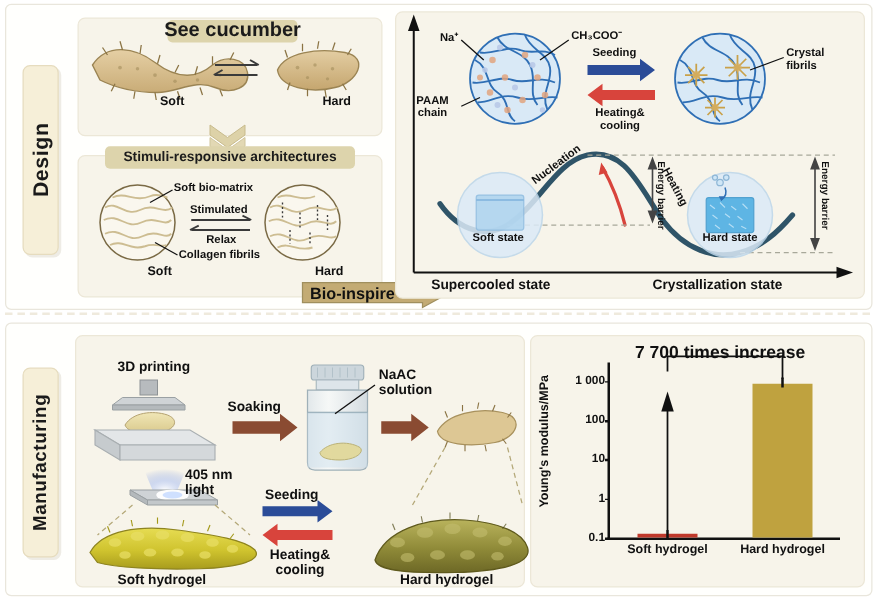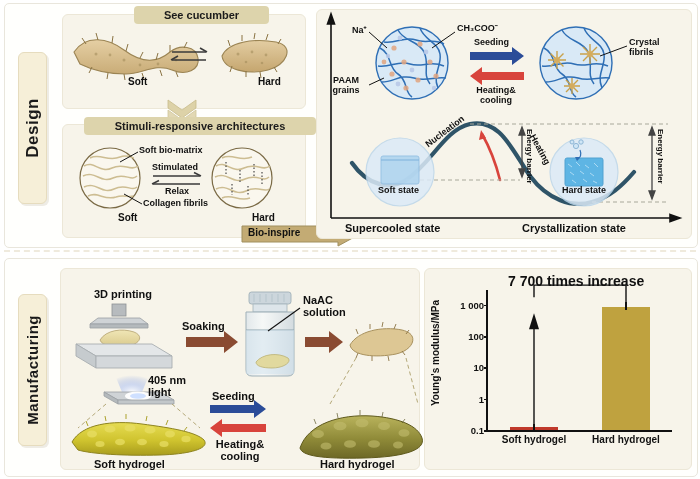--- a/index.html
+++ b/index.html
@@ -22,33 +22,33 @@
 
   .panel{position:absolute;background:#f7f4ea;border:1px solid #ece7d7;border-radius:6px;}
   #panel-cucumber{left:62px;top:14px;width:242px;height:93px;}
   #panel-architectures{left:62px;top:124px;width:242px;height:112px;}
   #panel-mechanism{left:316px;top:9px;width:374px;height:228px;}
   #panel-process{left:60px;top:268px;width:358px;height:200px;}
   #panel-chart{left:424px;top:268px;width:266px;height:200px;}
 
   .panel-title{position:absolute;background:#ddd4ac;border-radius:4px;color:#1b1b1b;
      font-weight:bold;display:flex;align-items:center;justify-content:center;white-space:nowrap;}
-  #title-cucumber{left:134px;top:6px;width:135px;height:18px;font-size:11px;}
-  #title-arch{left:84px;top:117px;width:232px;height:18px;font-size:11px;}
+  #title-cucumber{left:134px;top:16px;width:104px;height:18px;font-size:16px;}
+  #title-arch{left:84px;top:117px;width:200px;height:18px;font-size:11px;}
 
   .lbl{position:absolute;font-weight:bold;color:#101010;white-space:nowrap;line-height:1.1;}
   .lbl.sm{font-size:9px;}
   .lbl.xs{font-size:8px;}
   .lbl.md{font-size:10px;padding-left:20px;}
   .lbl.lg{font-size:11px;}
 
   svg{position:absolute;left:0;top:0;overflow:visible;}
 
   .bio-arrow{position:absolute;left:240px;top:222px;width:122px;height:24px;}
-  .bio-arrow .txt{position:absolute;left:8px;top:5px;font-size:10px;font-weight:bold;color:#111;}
+  .bio-arrow .txt{position:absolute;left:8px;top:5px;font-size:13px;font-weight:bold;color:#111;}
 
   
   #chart-area{position:absolute;left:450px;top:282px;width:228px;height:160px;}
   .axis-title{position:absolute;left:430px;top:300px;width:14px;height:130px;}
   .axis-title span{writing-mode:vertical-rl;transform:rotate(180deg);font-size:10px;font-weight:bold;color:#111;white-space:nowrap;}
   .ytick{position:absolute;right:100%;margin-right:4px;transform:translateY(-50%);font-size:9.5px;font-weight:bold;color:#111;white-space:nowrap;}
   .plot{position:absolute;left:36px;top:8px;width:184px;height:140px;border-left:2px solid #111;border-bottom:2px solid #111;}
   .bar{position:absolute;bottom:0;}
   .xtick{position:absolute;top:100%;margin-top:4px;transform:translateX(-50%);font-size:10px;font-weight:bold;color:#111;white-space:nowrap;}
   .tickmark{position:absolute;left:-4px;width:4px;height:1.5px;background:#111;}
@@ -363,21 +363,21 @@
           <circle cx="581" cy="142" r="2.2"></circle>
           <circle cx="572" cy="142" r="2"></circle>
       </g>
       <path d="M580 150 C 582 155, 580 158, 577 160" stroke="#2f6fb5" stroke-width="1.2" fill="none"></path>
       <path d="M575 157 L577 161 L580 157 Z" fill="#2f6fb5"></path>
     </g>
   </svg>
 
   <div class="lbl sm" style="left:352px;top:26px;">Na⁺</div>
   <div class="lbl sm" style="left:457px;top:24px;">CH₃COO⁻</div>
-  <div class="lbl sm" style="left:329px;top:76px;width:34px;white-space:normal;text-align:center;">PAAM grains</div>
+  <div class="lbl sm" style="left:329px;top:76px;width:34px;white-space:normal;text-align:center;">PAAM chain</div>
   <div class="lbl sm" style="left:629px;top:38px;width:42px;white-space:normal;">Crystal fibrils</div>
 
   <div class="lbl sm" style="left:474px;top:38px;">Seeding</div>
   <div class="lbl sm" style="left:471px;top:86px;width:50px;white-space:normal;text-align:center;">Heating&amp; cooling</div>
 
   <div class="lbl sm" style="left:424px;top:142px;transform:rotate(-37deg);transform-origin:left top;">Nucleation</div>
   <div class="lbl sm" style="left:536px;top:133px;transform:rotate(62deg);transform-origin:left top;">Heating</div>
 
   <div class="lbl xs" style="left:524px;top:129px;writing-mode:vertical-rl;">Energy barrier</div>
   <div class="lbl xs" style="left:655px;top:129px;writing-mode:vertical-rl;">Energy barrier</div>

